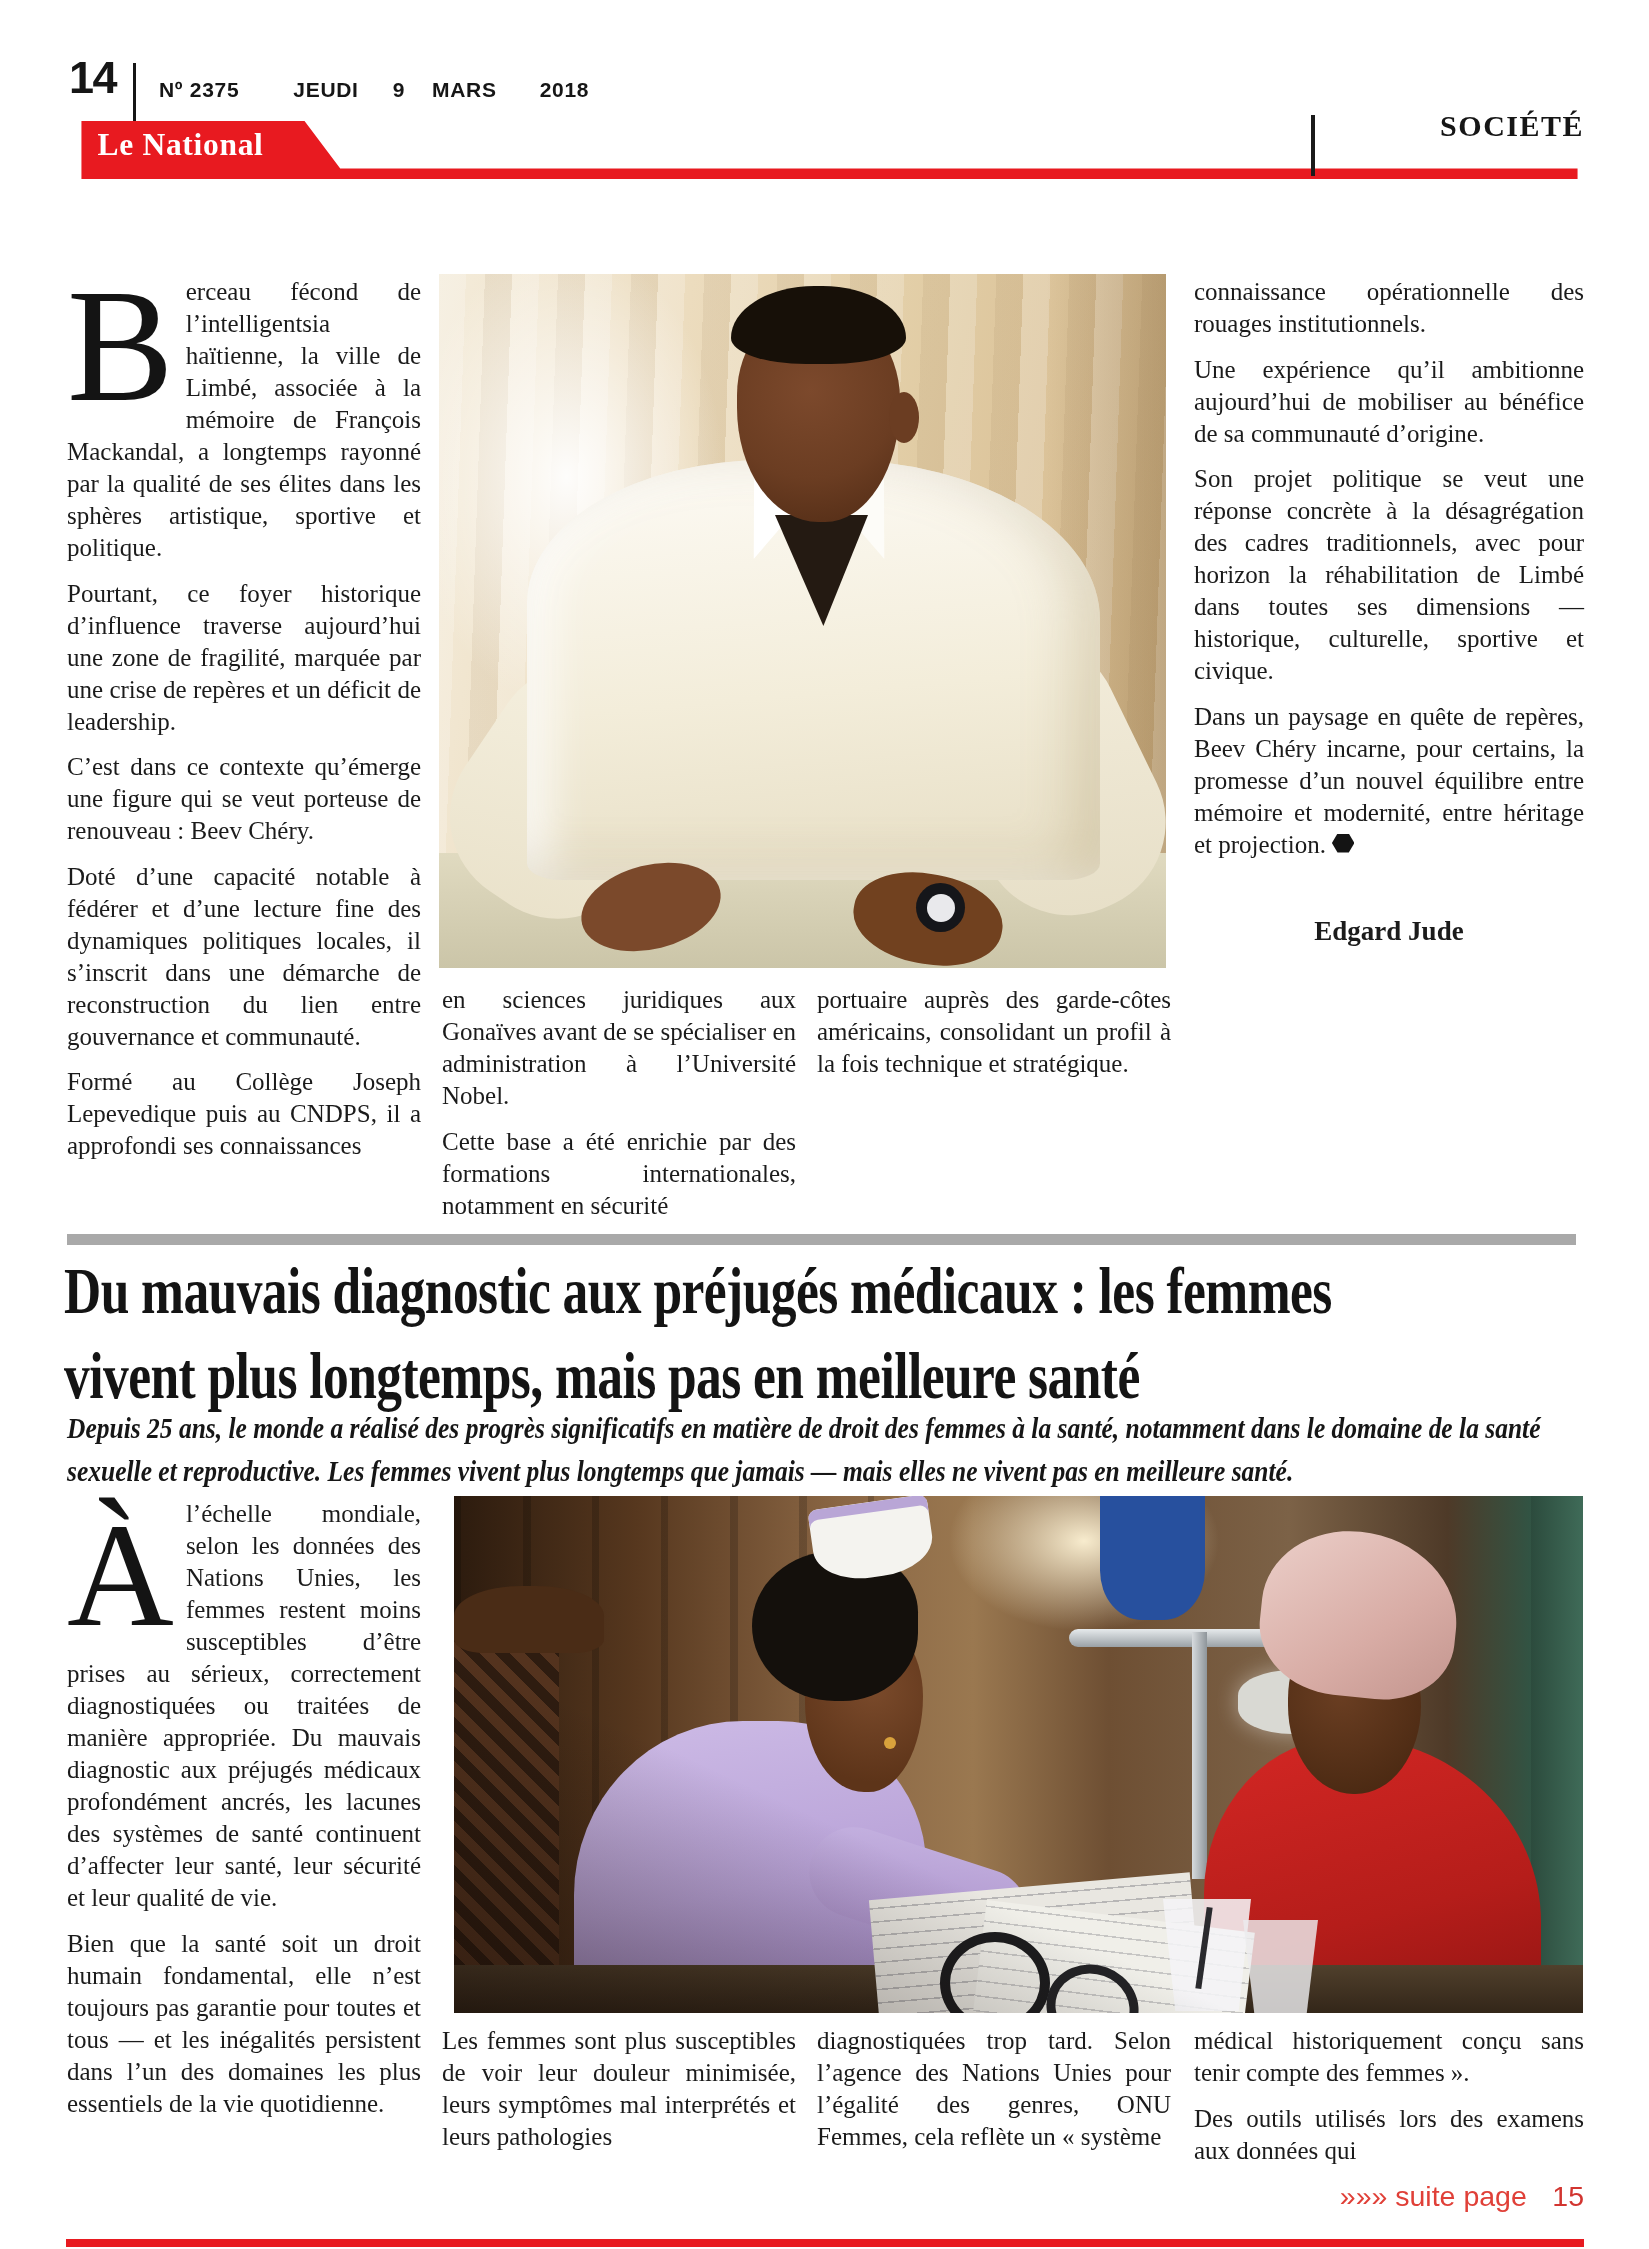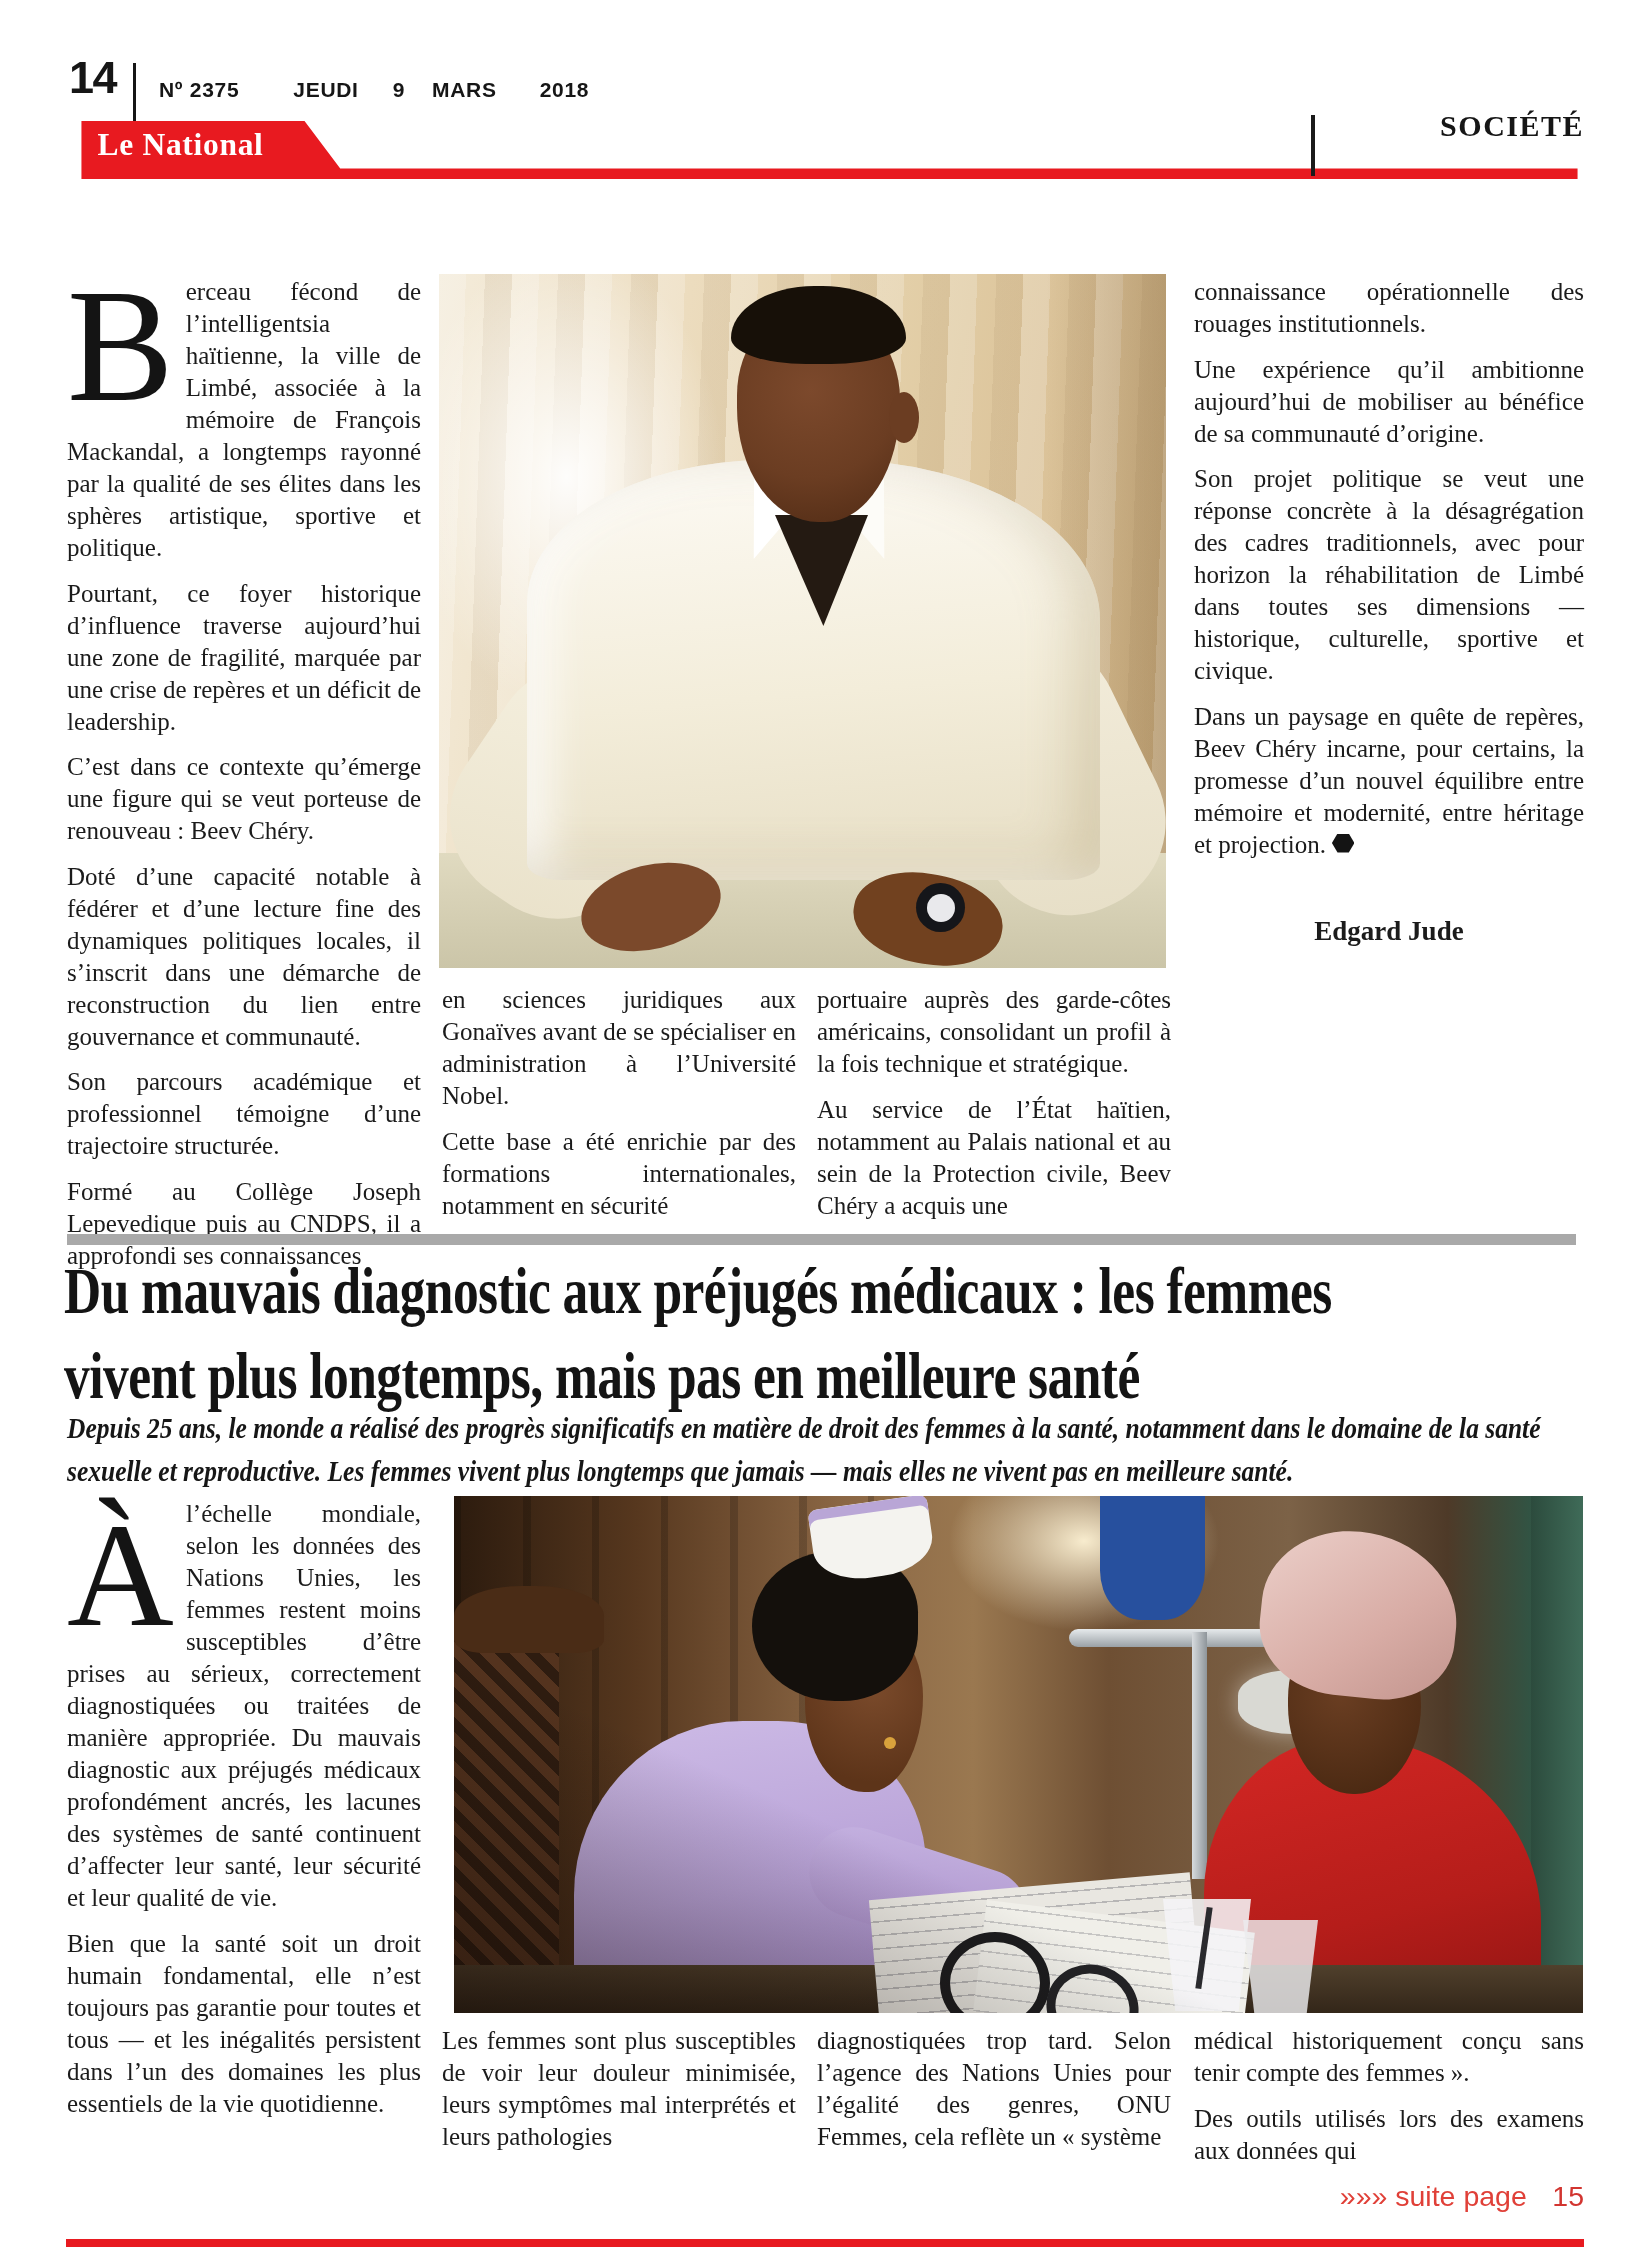--- a/index.html
+++ b/index.html
@@ -190,32 +190,30 @@
     <div class="p1-watch">
         <div class="p1-watch-face"></div>
       </div>
   </div>
 
   <div class="col" id="a1-col1">
     <p><span class="dropcap">B</span><span>erceau fécond de l’intelligentsia haïtienne, la ville de Limbé, associée à la mémoire de François Mackandal, a longtemps rayonné par la qualité de ses élites dans les sphères artistique, sportive et politique.</span></p>
     <p>Pourtant, ce foyer historique d’influence traverse aujourd’hui une zone de fragilité, marquée par une crise de repères et un déficit de leadership.</p>
     <p>C’est dans ce contexte qu’émerge une figure qui se veut porteuse de renouveau : Beev Chéry.</p>
     <p>Doté d’une capacité notable à fédérer et d’une lecture fine des dynamiques politiques locales, il s’inscrit dans une démarche de reconstruction du lien entre gouvernance et communauté.</p>
-    <p>Son parcours académique et professionnel témoigne d’une trajectoire structurée.</p>
     <p>Formé au Collège Joseph Lepevedique puis au CNDPS, il a approfondi ses connaissances</p>
   </div>
 
   <div class="col" id="a1-col2">
     <p>en sciences juridiques aux Gonaïves avant de se spécialiser en administration à l’Université Nobel.</p>
     <p>Cette base a été enrichie par des formations internationales, notamment en sécurité</p>
   </div>
 
   <div class="col" id="a1-col3">
     <p>portuaire auprès des garde-côtes américains, consolidant un profil à la fois technique et stratégique.</p>
-    <p>Au service de l’État haïtien, notamment au Palais national et au sein de la Protection civile, Beev Chéry a acquis une</p>
   </div>
 
   <div class="col" id="a1-col4">
     <p>connaissance opérationnelle des rouages institutionnels.</p>
     <p>Une expérience qu’il ambitionne aujourd’hui de mobiliser au bénéfice de sa communauté d’origine.</p>
     <p>Son projet politique se veut une réponse concrète à la désagrégation des cadres traditionnels, avec pour horizon la réhabilitation de Limbé dans toutes ses dimensions — historique, culturelle, sportive et civique.</p>
     <p><span>Dans un paysage en quête de repères, Beev Chéry incarne, pour certains, la promesse d’un nouvel équilibre entre mémoire et modernité, entre héritage et projection.</span><span class="endmark"></span></p>
     <p class="byline">Edgard Jude</p>
   </div>
 

